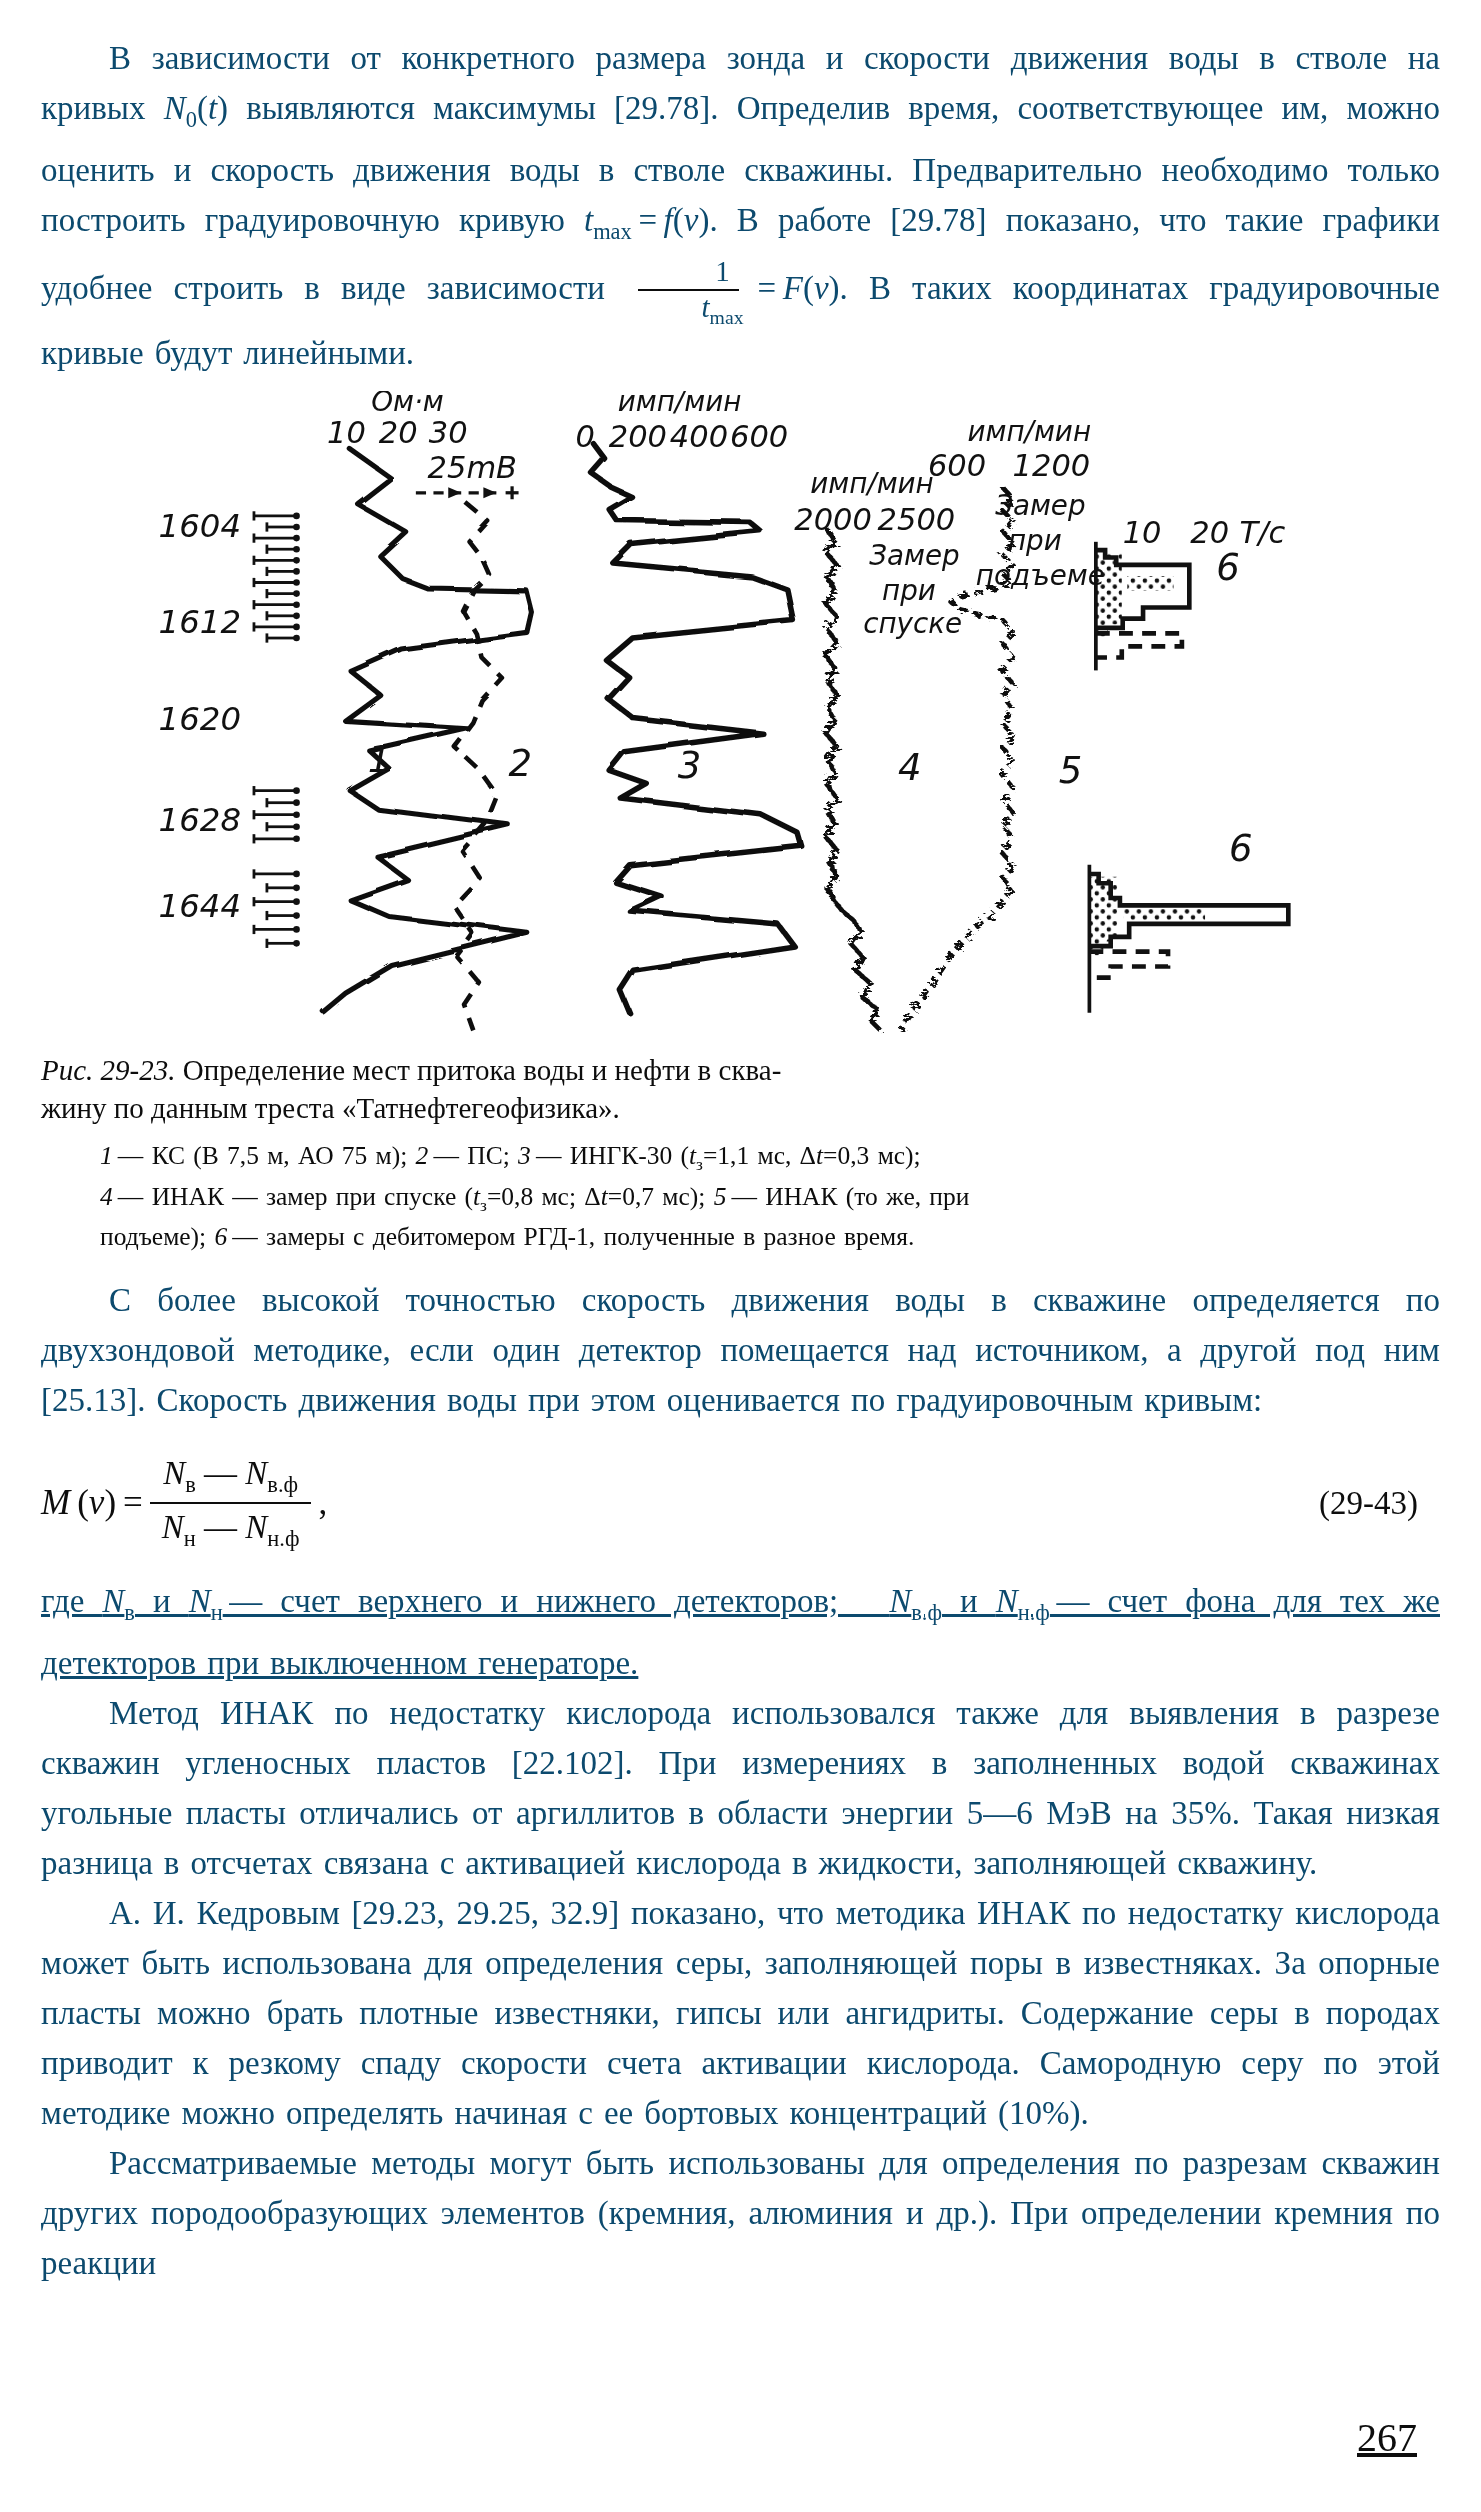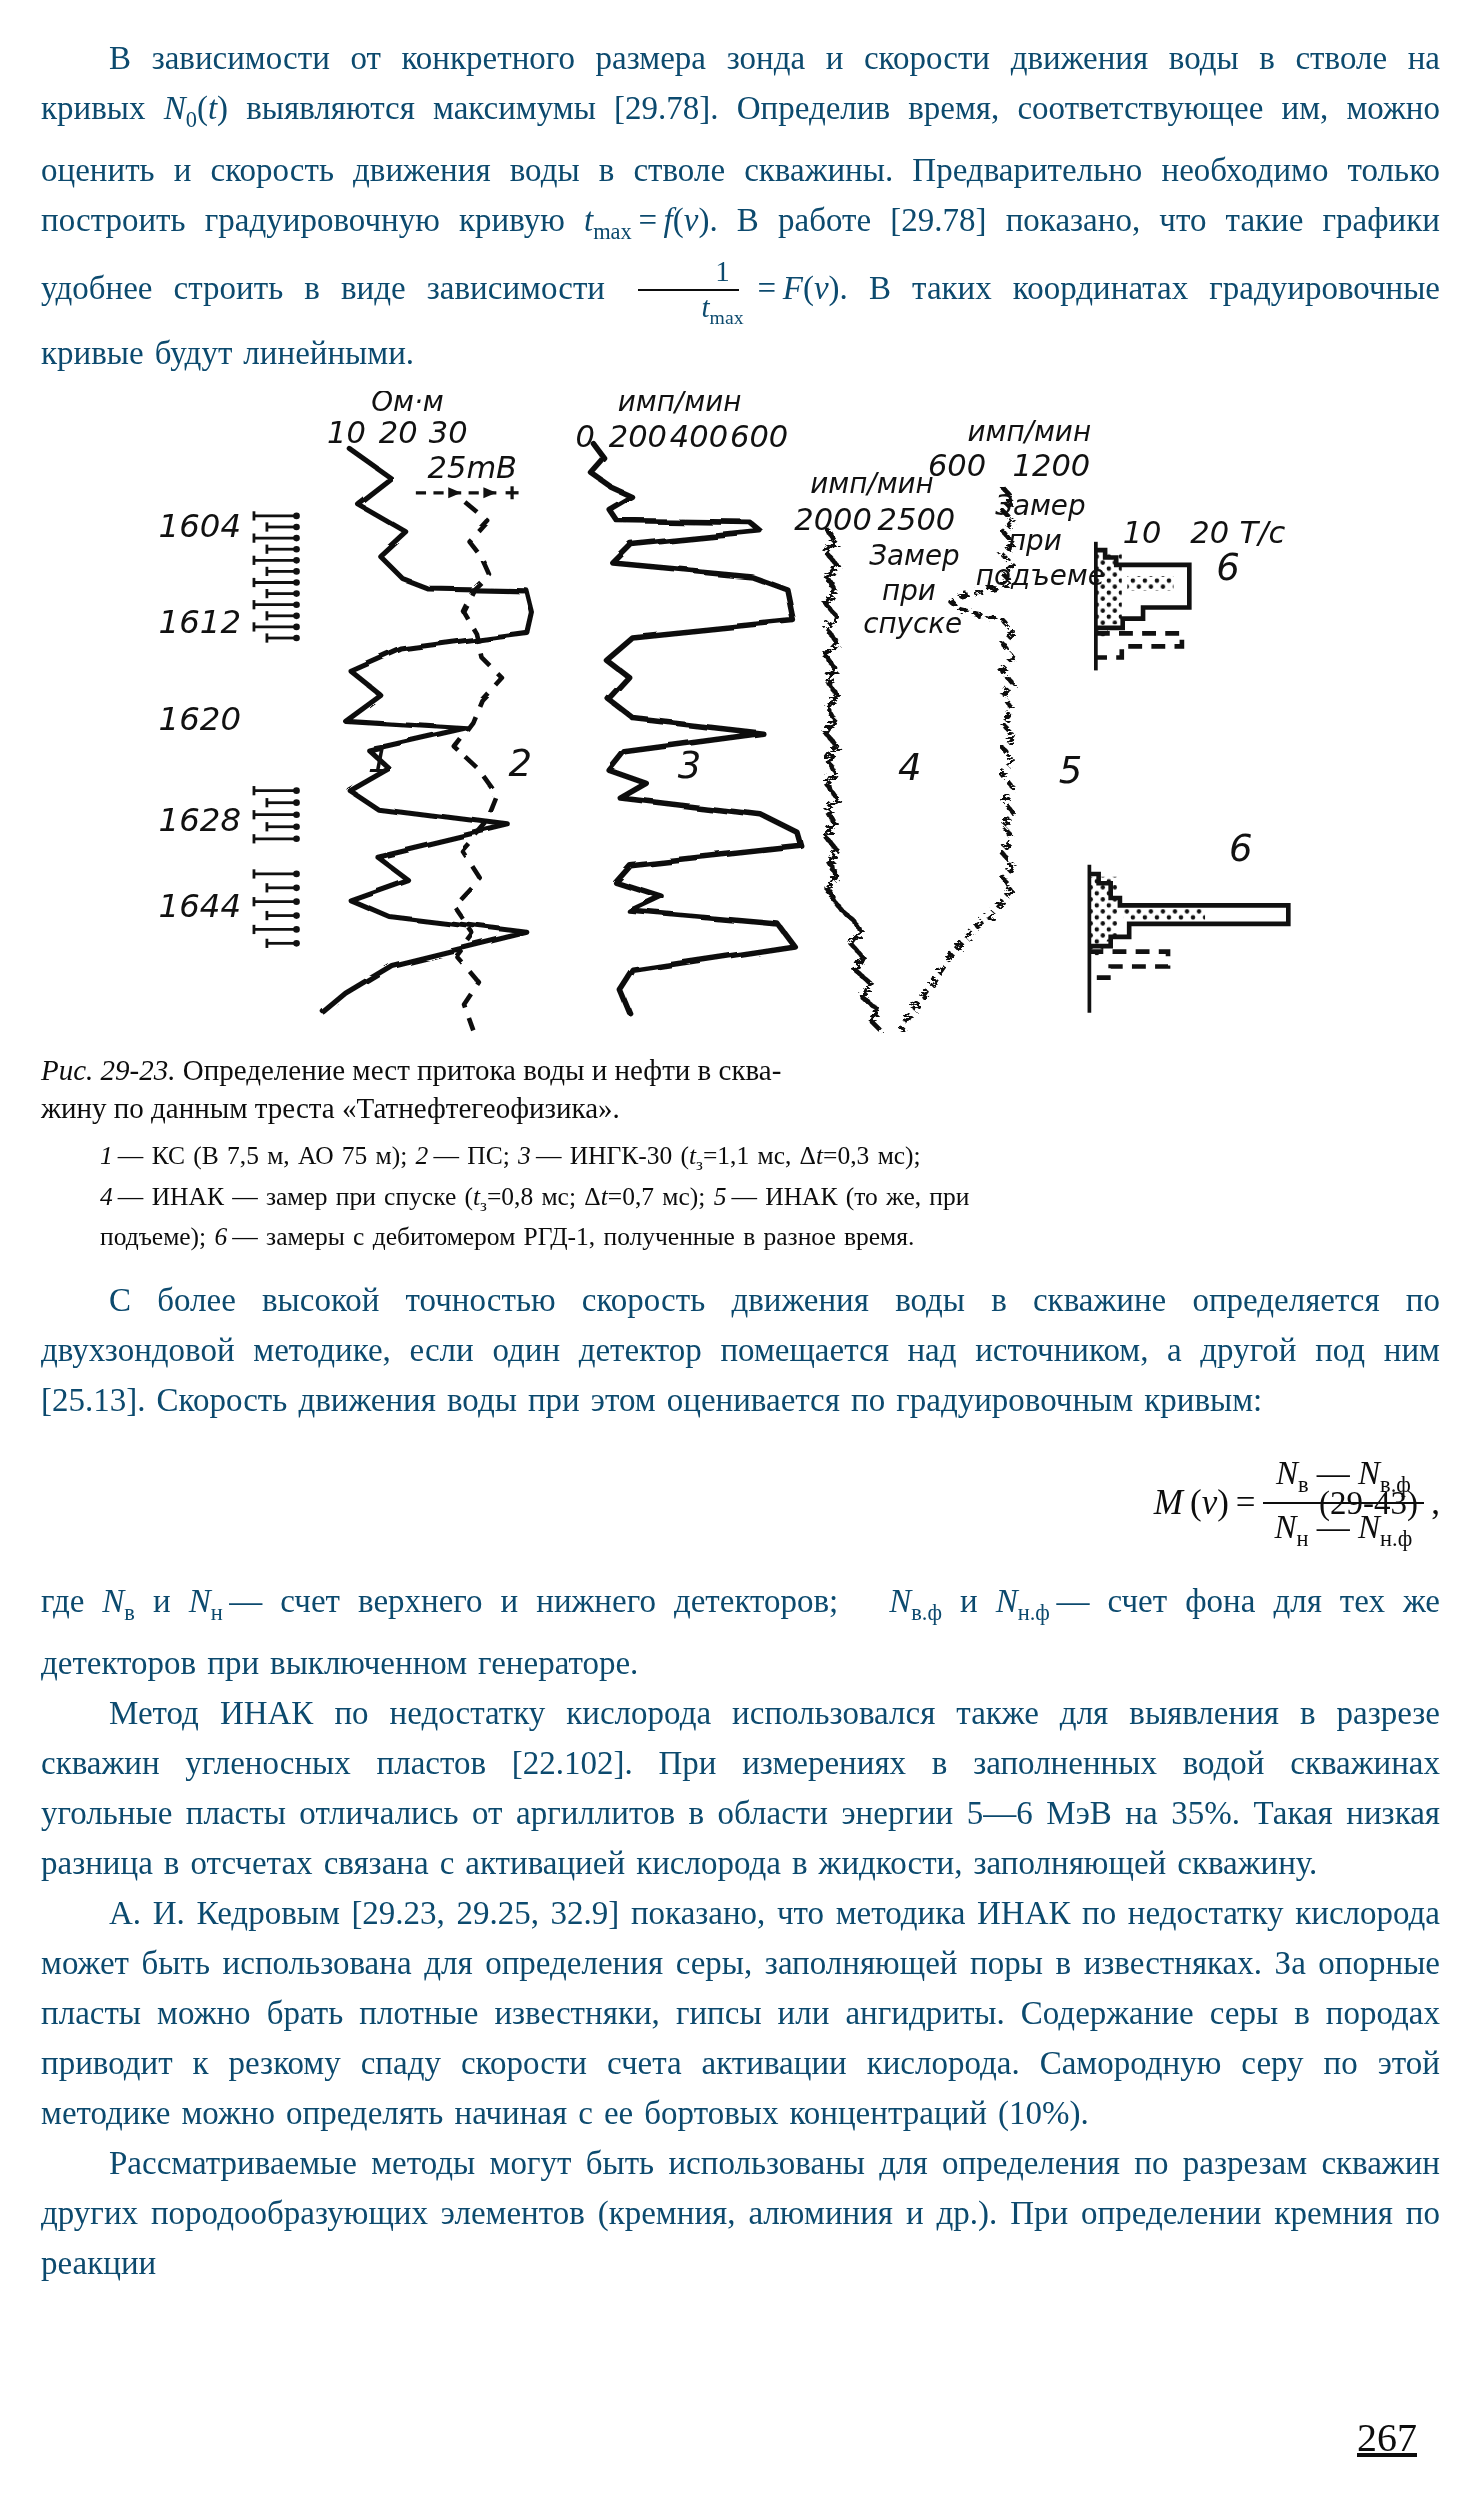--- a/index.html
+++ b/index.html
@@ -14,42 +14,42 @@
   .text-col{padding:33px 41px 0 41px;}
   p.body-par{
     margin:0;
     font-size:33px;
     line-height:50px;
     text-align:justify;
     word-spacing:2.8px;
     color:#0c4a6e;
   }
   p.indent{text-indent:68px;}
-  p.noindent{text-indent:0;}
+  p.noindent{text-indent:0;text-decoration:underline;}
   i{font-style:italic;}
   sub{font-size:68%;}
   
   .ifrac{
     display:inline-flex;flex-direction:column;align-items:center;
     vertical-align:middle;font-size:29px;line-height:1.05;margin:0 7.4px;
   }
   .ifrac .fr-n{border-bottom:2.8px solid #0d0d0d;padding:0 9.3px 1.9px 9.3px;}
   .ifrac .fr-d{padding-top:1.9px;}
   
   .figure-wrap{margin:13px 0 0 72px;}
   svg text{fill:#111;}
   .fu{font:italic 30px "DejaVu Sans",sans-serif;}
   .fs{font:italic 33px "DejaVu Sans",sans-serif;}
   .fn{font:italic 40px "DejaVu Sans",sans-serif;}
   .fd{font:italic 35px "DejaVu Sans",sans-serif;}
   .cap{margin-top:13px;text-align:left;font-size:29px;line-height:38px;}
   .legend{margin:13px 0 0 59px;width:1296px;font-size:25.5px;line-height:31.5px;text-align:justify;word-spacing:1.9px;}
   .legend div{margin:0;}
   
-  .eq-row{position:relative;display:flex;justify-content:flex-end;align-items:center;margin:18.5px 0 13px 0;font-size:35px;min-height:120px;}
+  .eq-row{position:relative;display:flex;justify-content:flex-start;align-items:center;margin:18.5px 0 13px 0;font-size:35px;min-height:120px;}
   .eq-center{display:inline-flex;align-items:center;}
   .eq-frac{display:inline-flex;flex-direction:column;align-items:center;margin:0 7.4px;font-size:33px;line-height:1.15;}
   .eq-num{border-bottom:2.8px solid #0d0d0d;padding:0 13px 4.6px 13px;}
   .eq-den{padding-top:4.6px;}
   .eq-no{position:absolute;right:22px;top:50%;transform:translateY(-50%);font-size:33px;}
   .page-num{position:absolute;top:2414px;right:64px;font-size:40px;text-decoration:underline;}
 </style>
 </head>
 <body>
 

